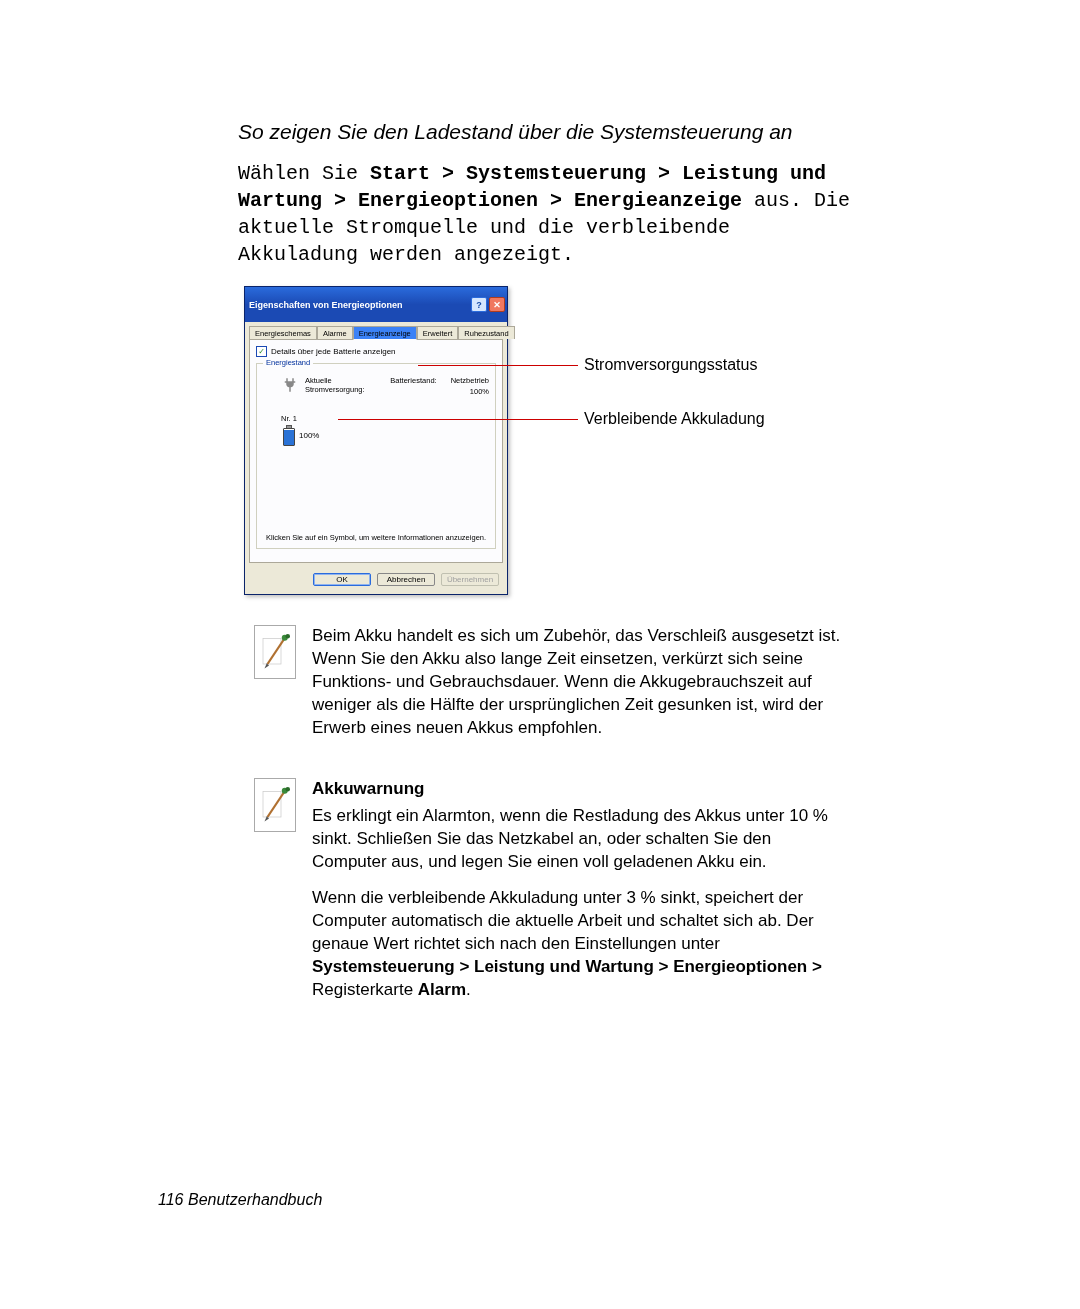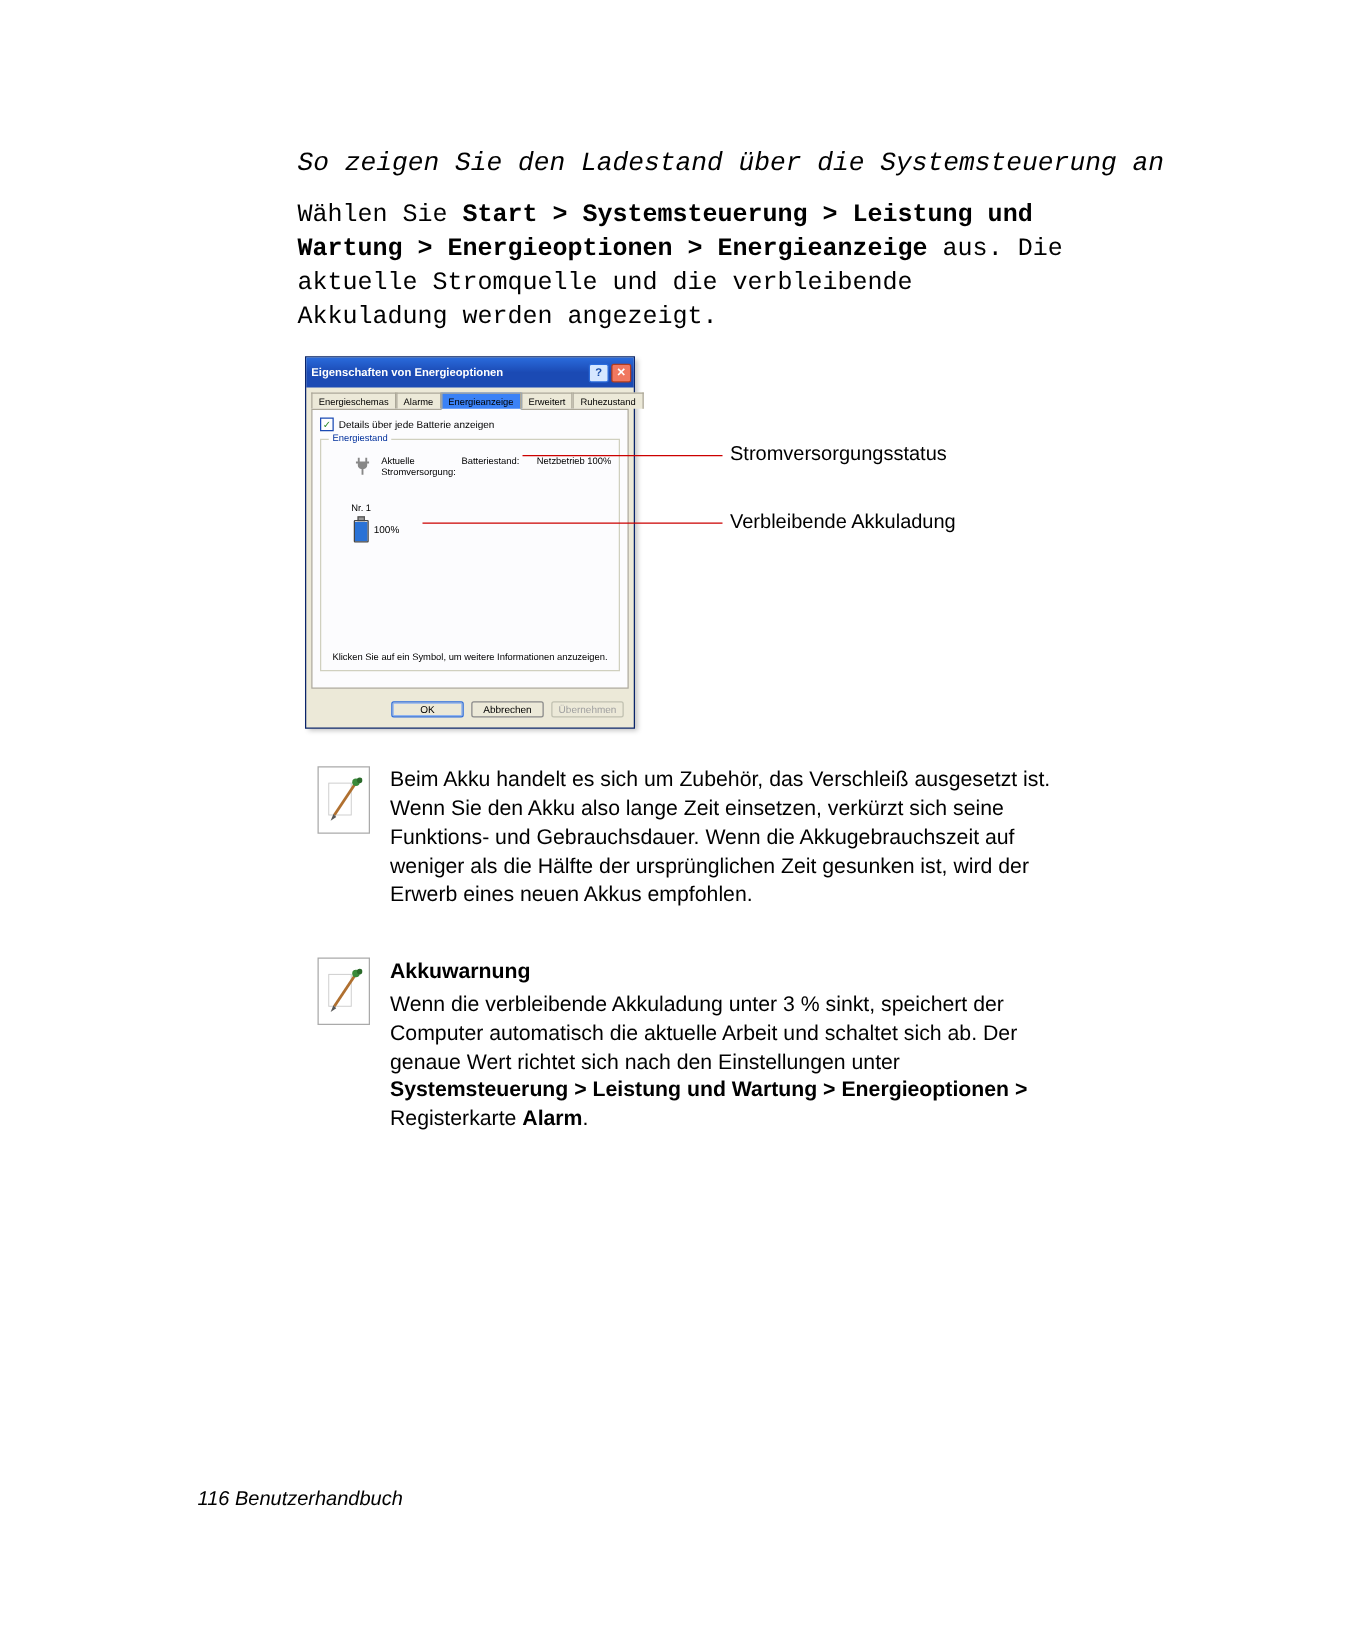--- a/index.html
+++ b/index.html
@@ -13,21 +13,21 @@
   .page {
     width: 1080px;
     height: 1309px;
     position: relative;
     box-sizing: border-box;
     padding: 120px 60px 0 238px;
   }
   .section-title {
     font-style: italic;
     font-size: 21px;
-    font-family: Liberation Mono, monospace;
+    font-family: Liberation Sans, sans-serif;
     margin-bottom: 16px;
   }
   .intro {
     font-family: Liberation Mono, monospace;
     font-size: 20px;
     line-height: 1.35;
     margin-bottom: 18px;
     max-width: 620px;
     margin-top: 11px;
   }
@@ -48,21 +48,21 @@
     font-size: 8px;
     background: #ece9d8;
     position: relative;
   }
   .titlebar {
     background: linear-gradient(to bottom, #2a6bdc 0%, #1b4ab4 50%, #1b4ab4 100%);
     color: #fff;
     display: flex;
     align-items: center;
     justify-content: space-between;
-    height: 24px;
+    height: 35px;
     padding: 0 2px 0 4px;
     font-size: 9px;
     font-weight: bold;
   }
   .titlebar-btns { display: flex; gap: 2px; }
   .tb-btn {
     width: 14px; height: 13px;
     background: #d6e7ff;
     border: 1px solid #2a6bdc;
     border-radius: 2px;
@@ -136,21 +136,21 @@
   }
   .status-row {
     display: flex;
     align-items: flex-start;
     gap: 6px;
     margin: 6px 0 4px 18px;
     font-size: 7.5px;
   }
   .plug-icon svg { width: 18px; height: 18px; }
   .status-labels { display: flex; flex-direction: row; gap: 2px; }
-  .status-values { display: flex; flex-direction: row; gap: 2px; margin-left: 14px; text-align: right; }
+  .status-values { display: flex; flex-direction: column; gap: 2px; margin-left: 14px; text-align: right; }
   .values-wrap { display: flex; }
   .nr-label { margin: 18px 0 2px 18px; font-size: 7.5px; }
   .battery-slot {
     display: flex;
     align-items: center;
     gap: 4px;
     margin-left: 18px;
   }
   .batt-icon {
     width: 14px; height: 20px;
@@ -346,20 +346,21 @@
       <svg viewBox="0 0 40 52">
         <rect x="4" y="8" width="24" height="34" fill="#fff" stroke="#ccc"></rect>
         <path d="M34 6 L10 42" stroke="#b07030" stroke-width="3"></path>
         <circle cx="33" cy="7" r="4" fill="#3a8a3a"></circle>
         <circle cx="37" cy="5" r="3" fill="#2a6a2a"></circle>
         <polygon points="9,41 12,44 6,48" fill="#555"></polygon>
       </svg>
     </div>
     <div class="note-body">
       <div class="note-title">Akkuwarnung</div>
+      <p>Es erklingt ein Alarmton, wenn die Restladung des Akkus unter 10 % sinkt. Schließen Sie das Netzkabel an, oder schalten Sie den Computer aus, und legen Sie einen voll geladenen Akku ein.</p>
       <p>
         <span>Wenn die verbleibende Akkuladung unter 3 % sinkt, speichert der Computer automatisch die aktuelle Arbeit und schaltet sich ab. Der genaue Wert richtet sich nach den Einstellungen unter </span><b>Systemsteuerung &gt; Leistung und Wartung &gt; Energieoptionen &gt; </b><span>Registerkarte </span><b>Alarm</b><span>.</span>
       </p>
     </div>
   </div>
 
   <div class="footer">116  Benutzerhandbuch</div>
 
 </div>
 

